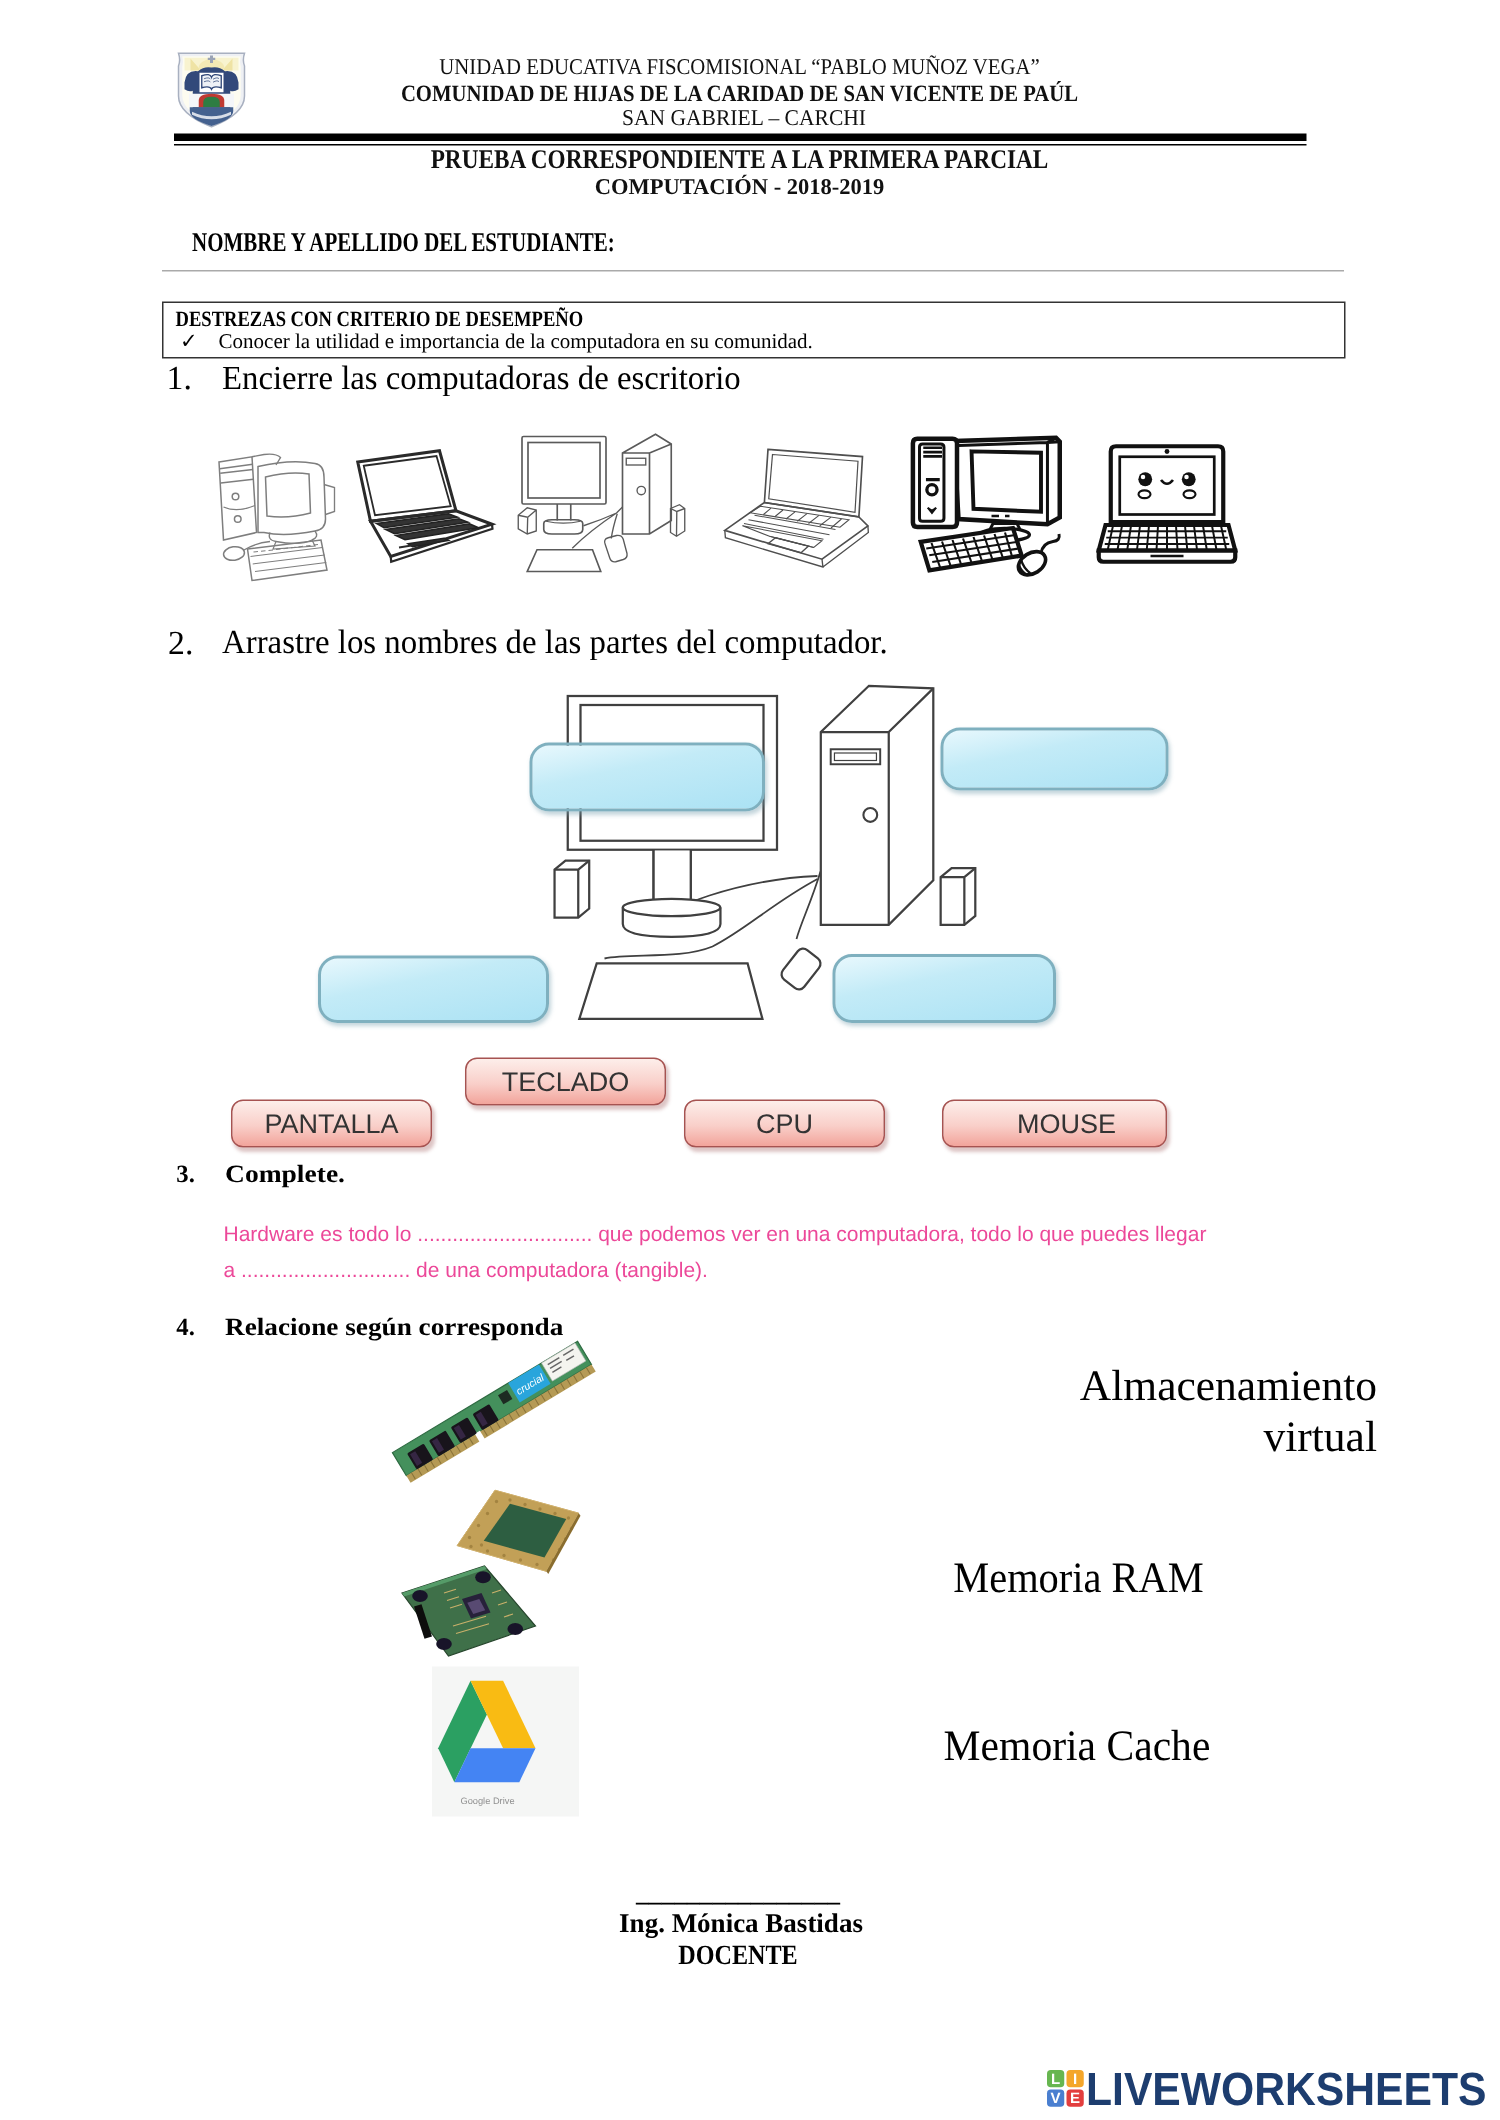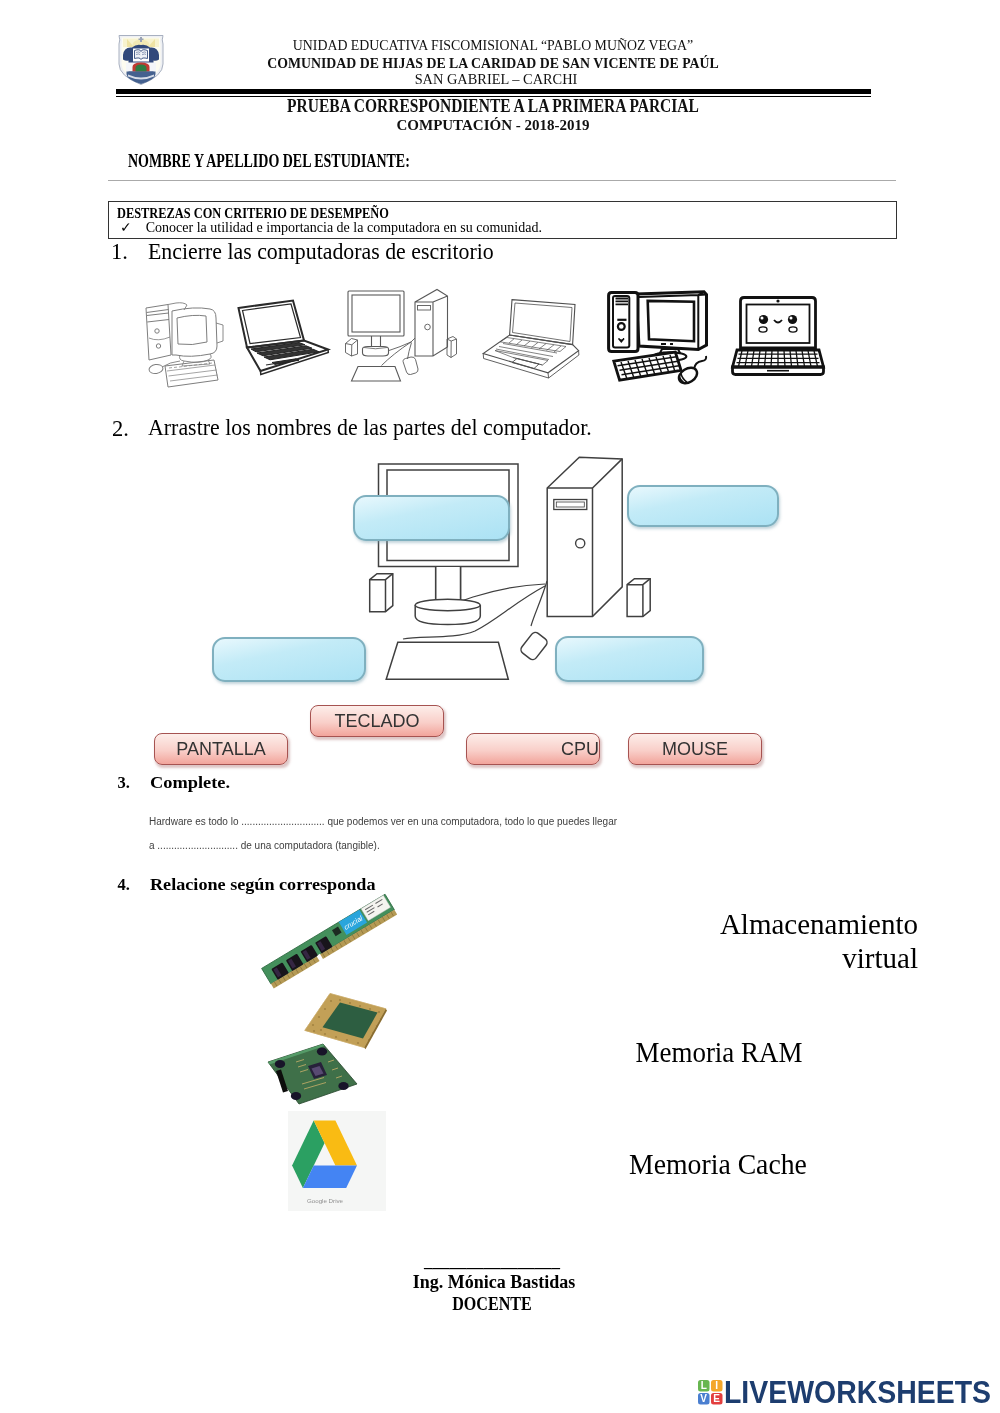--- a/index.html
+++ b/index.html
@@ -196,26 +196,26 @@
   </g>
 </svg>
 
 <div class="bluebox" style="left:353px;top:495px;width:153px;height:42px;"></div>
 <div class="bluebox" style="left:627px;top:485px;width:148px;height:38px;"></div>
 <div class="bluebox" style="left:212px;top:637px;width:150px;height:41px;"></div>
 <div class="bluebox" style="left:555px;top:636px;width:145px;height:42px;"></div>
 
 <div class="btn" style="left:154px;top:733px;">PANTALLA</div>
 <div class="btn" style="left:310px;top:705px;">TECLADO</div>
-<div class="btn" style="left:466px;top:733px;text-align:right;">CPU</div>
-<div class="btn" style="left:628px;top:733px;">MOUSE</div>
+<div class="btn" style="left:456px;top:733px;">CPU</div>
+<div class="btn" style="left:628px;top:733px;padding-left:16px;">MOUSE</div>
 
 <div class="abs" style="left:117.5px;top:772.5px;font-size:16.5px;font-weight:bold;">3.</div>
 <div class="abs" style="left:149.5px;top:772.5px;font-size:16.5px;font-weight:bold;transform:scaleX(1.112);transform-origin:left top;">Complete.</div>
-<div class="abs sans" style="left:149px;top:810px;width:760px;font-size:10px;line-height:24px;color:#404040;">Hardware es todo lo .............................. que podemos ver en una computadora, todo lo que puedes llegar<br>a ............................. de una computadora (tangible).</div>
+<div class="abs sans" style="left:149px;top:810px;width:760px;font-size:14px;line-height:24px;color:#ec4899;">Hardware es todo lo .............................. que podemos ver en una computadora, todo lo que puedes llegar<br>a ............................. de una computadora (tangible).</div>
 
 <div class="abs" style="left:117.5px;top:874.5px;font-size:16.5px;font-weight:bold;">4.</div>
 <div class="abs" style="left:149.5px;top:874.5px;font-size:16.5px;font-weight:bold;transform:scaleX(1.1);transform-origin:left top;">Relacione según corresponda</div>
 
 <svg class="abs" style="left:250px;top:890px;" width="160" height="330" viewBox="0 0 160 330">
 
   <g transform="translate(78.75,50.35) rotate(-31)">
     <rect x="-72" y="-10.5" width="144" height="18" fill="#44905c"></rect>
     <rect x="-72" y="-10.5" width="144" height="18" fill="none" stroke="#2e6b42" stroke-width="0.8"></rect>
     <rect x="-72" y="7.5" width="144" height="5.5" fill="#b59a55"></rect>

